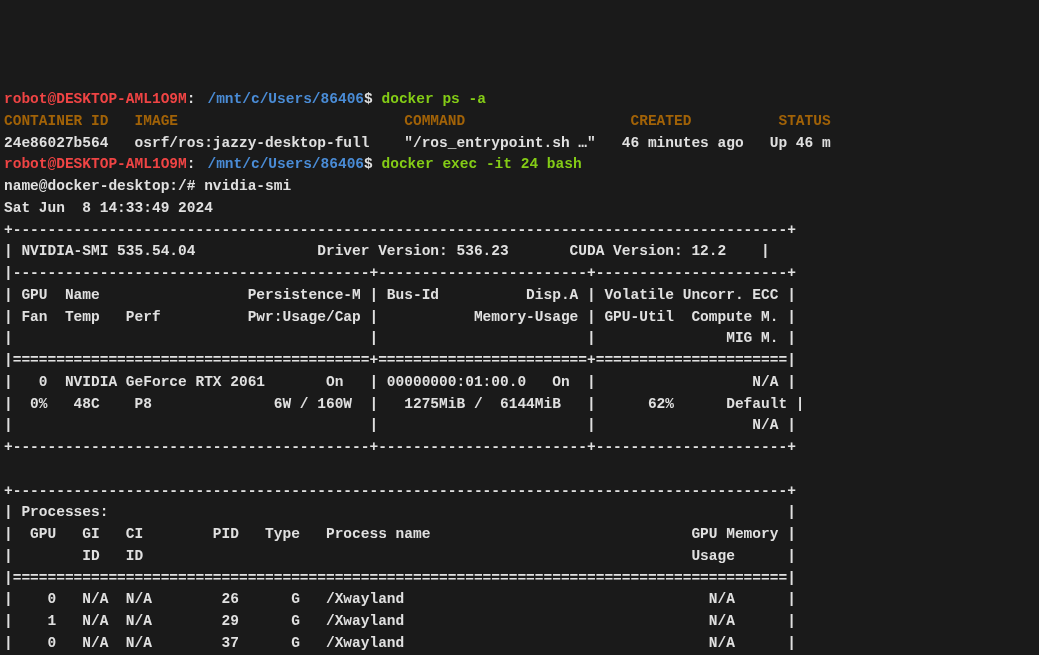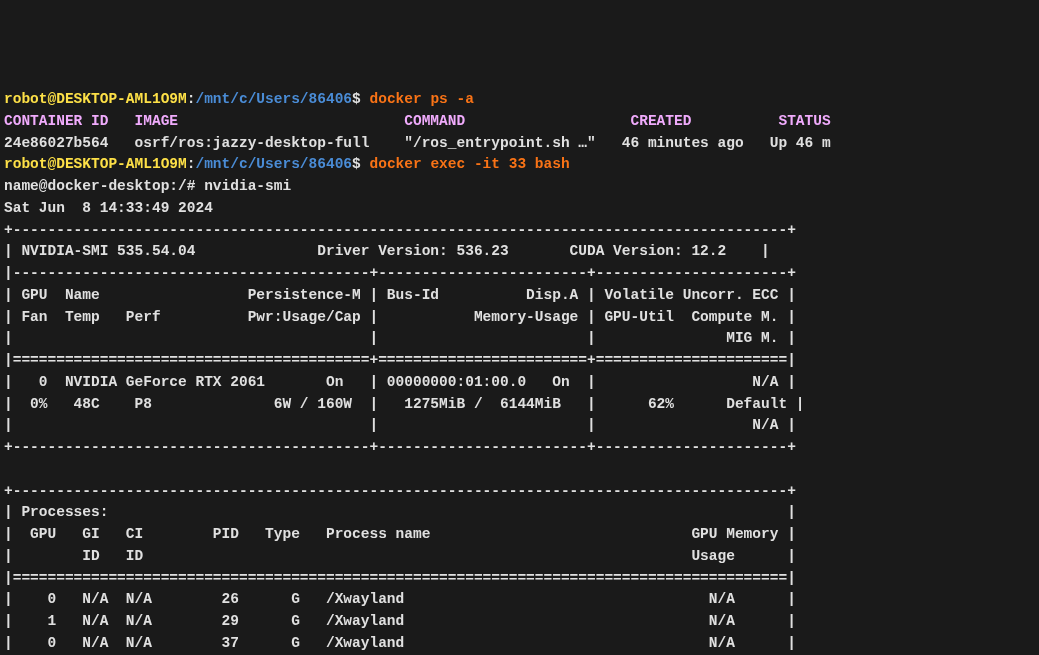--- a/index.html
+++ b/index.html
@@ -9,36 +9,36 @@
       font-family: 'Courier New', Consolas, monospace;
       font-size: 14.5px;
       line-height: 1.5;
       white-space: pre;
       width: 1039px;
       height: 655px;
       overflow: hidden;
       padding: 2px 4px;
       font-weight: bold;
     }
-    .user { color: #fde047; }
-    .path { color: #4a8cd6; }
+    .user { color: #ef4444; }
+    .path { color: #4a8cd6; margin-left: 12px; }
     .dollar { color: #e0e0e0; }
-    .cmd { color: #f97316; }
-    .header-white { color: #f0abfc; font-weight: bold; }
+    .cmd { color: #84cc16; }
+    .header-white { color: #a16207; font-weight: bold; }
     .terminal { position: relative; z-index: 1; }
   </style>
 </head>
 <body>
 
 
 
 <div class="terminal"><span class="user">robot@DESKTOP-AML1O9M</span><span>:</span><span class="path">/mnt/c/Users/86406</span><span class="dollar">$</span> <span class="cmd">docker ps -a</span>
 <span class="header-white">CONTAINER ID   IMAGE                          COMMAND                   CREATED          STATUS</span>
 <span>24e86027b564   osrf/ros:jazzy-desktop-full    "/ros_entrypoint.sh …"   46 minutes ago   Up 46 m</span>
-<span class="user">robot@DESKTOP-AML1O9M</span><span>:</span><span class="path">/mnt/c/Users/86406</span><span class="dollar">$</span> <span class="cmd">docker exec -it 33 bash</span>
+<span class="user">robot@DESKTOP-AML1O9M</span><span>:</span><span class="path">/mnt/c/Users/86406</span><span class="dollar">$</span> <span class="cmd">docker exec -it 24 bash</span>
 <span>name@docker-desktop:/#</span> <span>nvidia-smi</span>
 <span>Sat Jun  8 14:33:49 2024</span>
 <span>+-----------------------------------------------------------------------------------------+</span>
 <span>| NVIDIA-SMI 535.54.04              Driver Version: 536.23       CUDA Version: 12.2    |</span>
 <span>|-----------------------------------------+------------------------+----------------------+</span>
 <span>| GPU  Name                 Persistence-M | Bus-Id          Disp.A | Volatile Uncorr. ECC |</span>
 <span>| Fan  Temp   Perf          Pwr:Usage/Cap |           Memory-Usage | GPU-Util  Compute M. |</span>
 <span>|                                         |                        |               MIG M. |</span>
 <span>|=========================================+========================+======================|</span>
 <span>|   0  NVIDIA GeForce RTX 2061       On   | 00000000:01:00.0   On  |                  N/A |</span>

